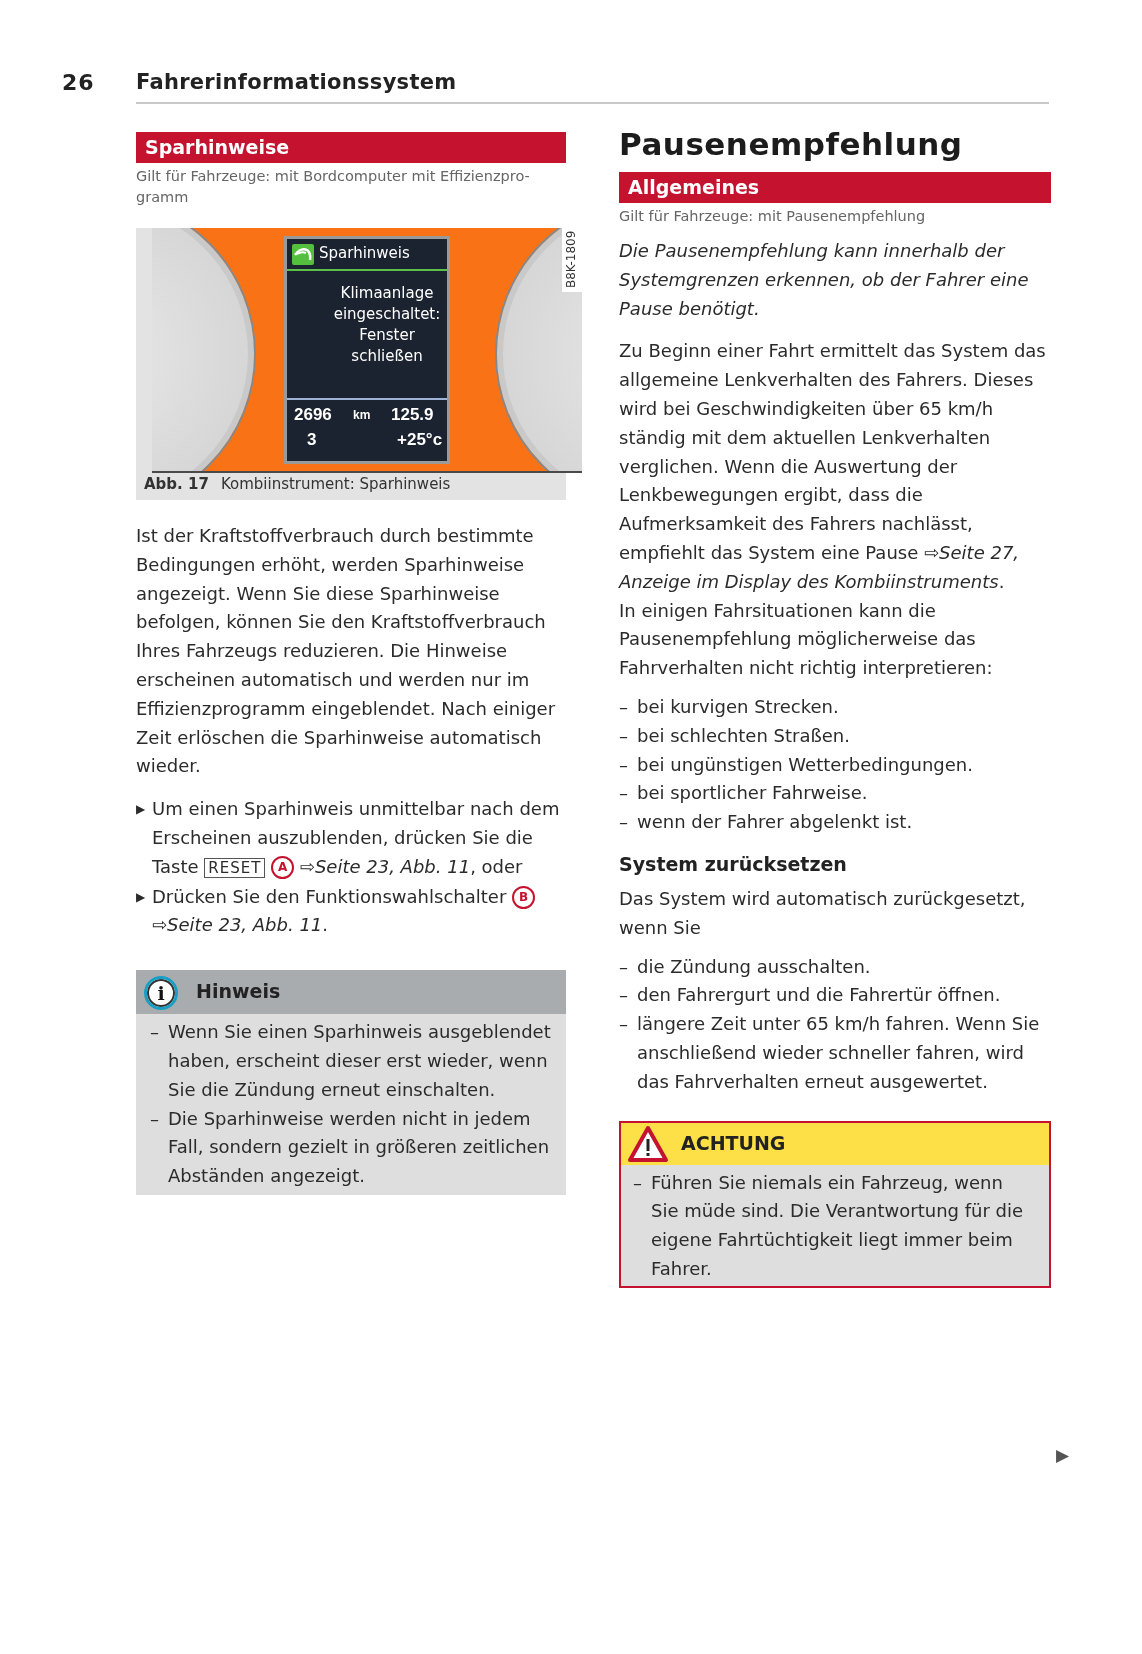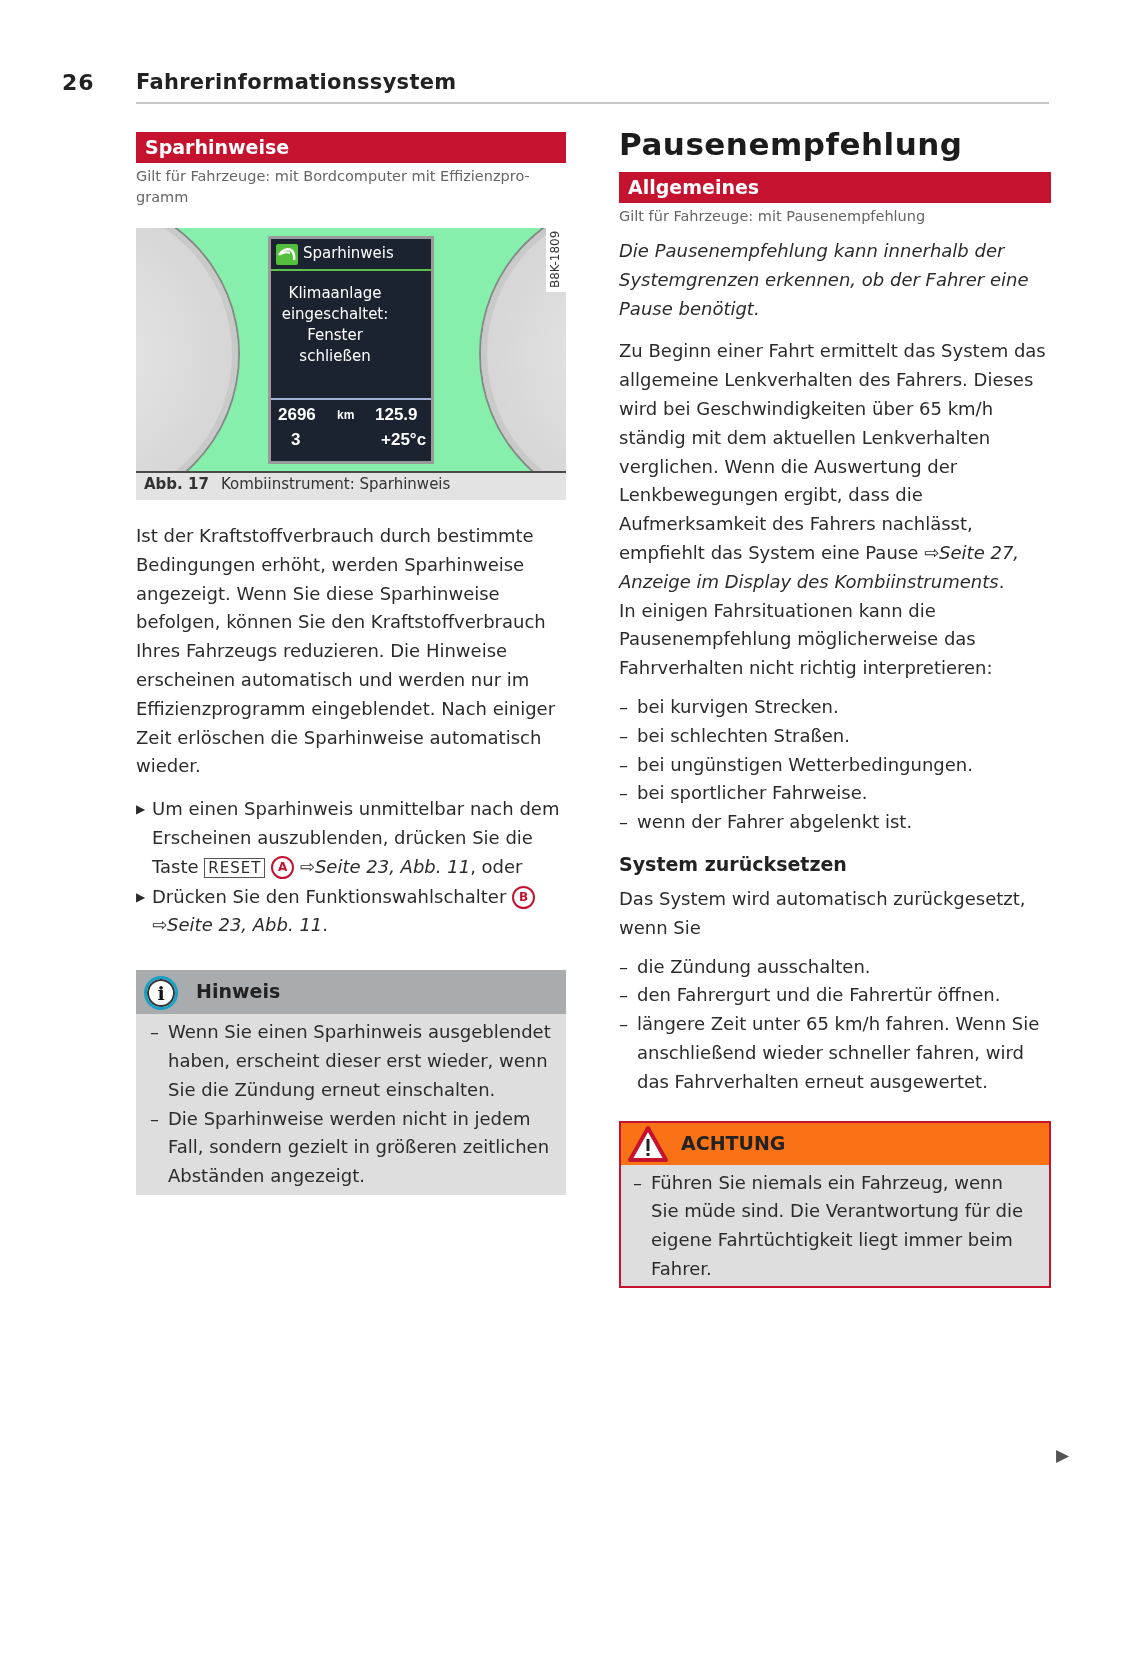--- a/index.html
+++ b/index.html
@@ -15,29 +15,29 @@
   .left { left:136px; top:132px; width:430px; }
   .right { left:619px; top:126px; width:432px; }
 
   .redbar { background:#c4122f; color:#fff; font-weight:bold; font-size:19px; padding:3px 9px; height:25px; line-height:25px; }
   .applies { color:#666; font-size:14.5px; line-height:21px; margin-top:3px; }
   .body { font-size:18px; line-height:28.8px; color:#2b2b2b; }
   .body p { margin:0; }
   .ital { font-style:italic; }
 
   .figure { position:relative; margin-top:20px; width:430px; height:272px; background:#e3e3e3; }
-  .figimg { position:absolute; left:0; top:0; width:430px; height:243px; background:#86efac; overflow:hidden; border-bottom:2px solid #4a4a4a; }
+  .figimg { position:absolute; left:16px; top:0; width:430px; height:243px; background:#f97316; overflow:hidden; border-bottom:2px solid #4a4a4a; }
   .gauge { position:absolute; width:300px; height:300px; border-radius:50%; background:radial-gradient(circle at 50% 50%, #e8e8e8 0%, #d9d9d9 60%, #cfcfcf 100%); border:6px solid #c9c9c9; box-shadow:0 0 0 2px #888; }
   .gauge.l { left:-210px; top:-30px; }
   .gauge.r { left:345px; top:-30px; }
   .display { position:absolute; left:132px; top:8px; width:160px; height:222px; background:#1b2230; border:3px solid #9a9a9a; }
   .dhead { position:absolute; left:0; top:0; width:160px; height:30px; border-bottom:2px solid #5cc04a; }
   .dicon { position:absolute; left:5px; top:5px; width:22px; height:21px; background:#53bf3c; border-radius:2px; }
   .dtitle { position:absolute; left:32px; top:5px; color:#fff; font-size:15px; }
-  .dmsg { position:absolute; left:0; top:44px; width:128px; text-align:center; color:#fff; font-size:15px; line-height:21px; }
+  .dmsg { position:absolute; left:0; top:44px; width:128px; text-align:center; color:#fff; font-size:15px; line-height:21px;padding-left:36px; }
   .dsep { position:absolute; left:0; top:159px; width:160px; height:2px; background:#9fb3d6; }
   .dval { position:absolute; color:#fff; font-weight:bold; font-size:17px; font-family:"Liberation Sans", sans-serif; }
   .codelabel { position:absolute; right:0; top:0; width:20px; height:64px; background:#fff; }
   .codelabel span { position:absolute; left:2px; top:60px; transform:rotate(-90deg); transform-origin:0 0; font-size:12px; color:#333; white-space:nowrap; }
   .caption { position:absolute; left:8px; top:247px; font-size:15px; color:#333; }
   .caption b { margin-right:12px; }
 
   .bullets { margin-top:14px; }
   .bullet { position:relative; padding-left:16px; }
   .bullet .tri { position:absolute; left:0; top:0; font-size:12px; }
@@ -48,21 +48,21 @@
   .notehead { background:#a9acae; height:44px; position:relative; }
   .infoicon { position:absolute; left:8px; top:6px; width:28px; height:28px; border-radius:50%; background:#fff; border:3px solid #1a9fc4; box-shadow:0 0 0 2px #333 inset; text-align:center; font-weight:bold; font-family:"DejaVu Serif", serif; font-size:19px; line-height:28px; color:#111; }
   .notetitle { position:absolute; left:60px; top:10px; font-size:19px; font-weight:bold; color:#222; }
   .notebody { padding:4px 1px 4px 14px; }
   .dash { position:relative; padding-left:18px; }
   .dash::before { content:"–"; position:absolute; left:0; }
 
   .h1 { font-size:31px; font-weight:bold; color:#1c1c1c; letter-spacing:0.5px; height:46px; }
   .sub { font-size:19px; font-weight:bold; color:#222; margin-top:16px; margin-bottom:10px; }
   .warn { margin-top:24px; border:2px solid #c4122f; background:#dedede; }
-  .warnhead { background:#f97316; height:42px; position:relative; }
+  .warnhead { background:#fde047; height:42px; position:relative; }
   .warnicon { position:absolute; left:6px; top:2px; }
   .warntitle { position:absolute; left:60px; top:9px; font-size:19px; font-weight:bold; color:#222; }
   .warnbody { padding:4px 16px 2px 12px; }
   .contarrow { left:1056px; top:1445px; font-size:17px; color:#555; }
 </style>
 </head>
 <body>
 
 <div class="abs pagenum">26</div>
 <div class="abs chapter">Fahrerinformationssystem</div>

